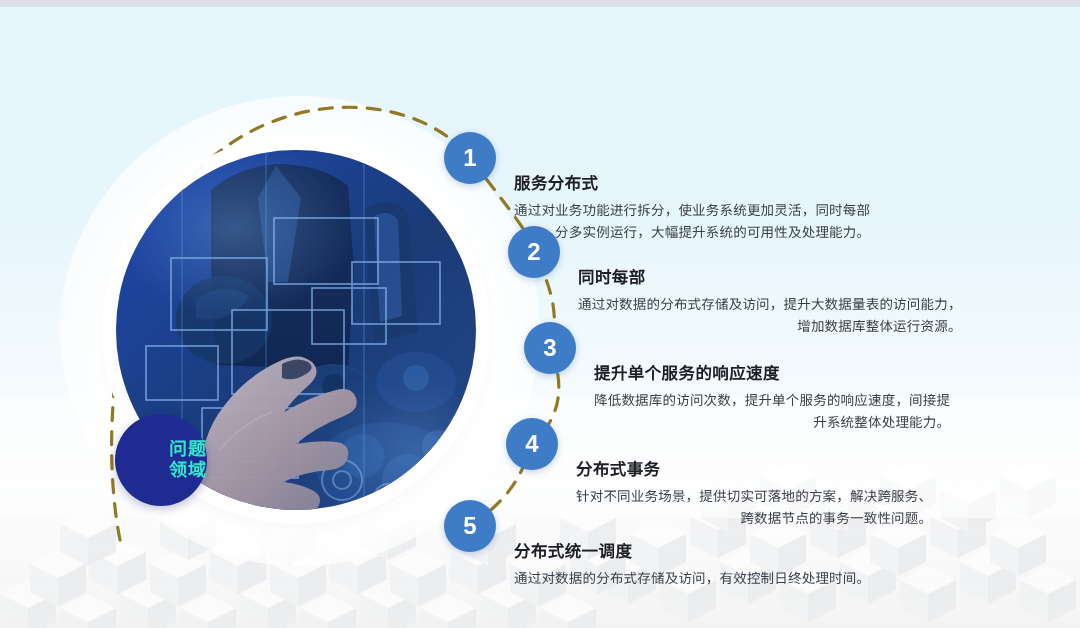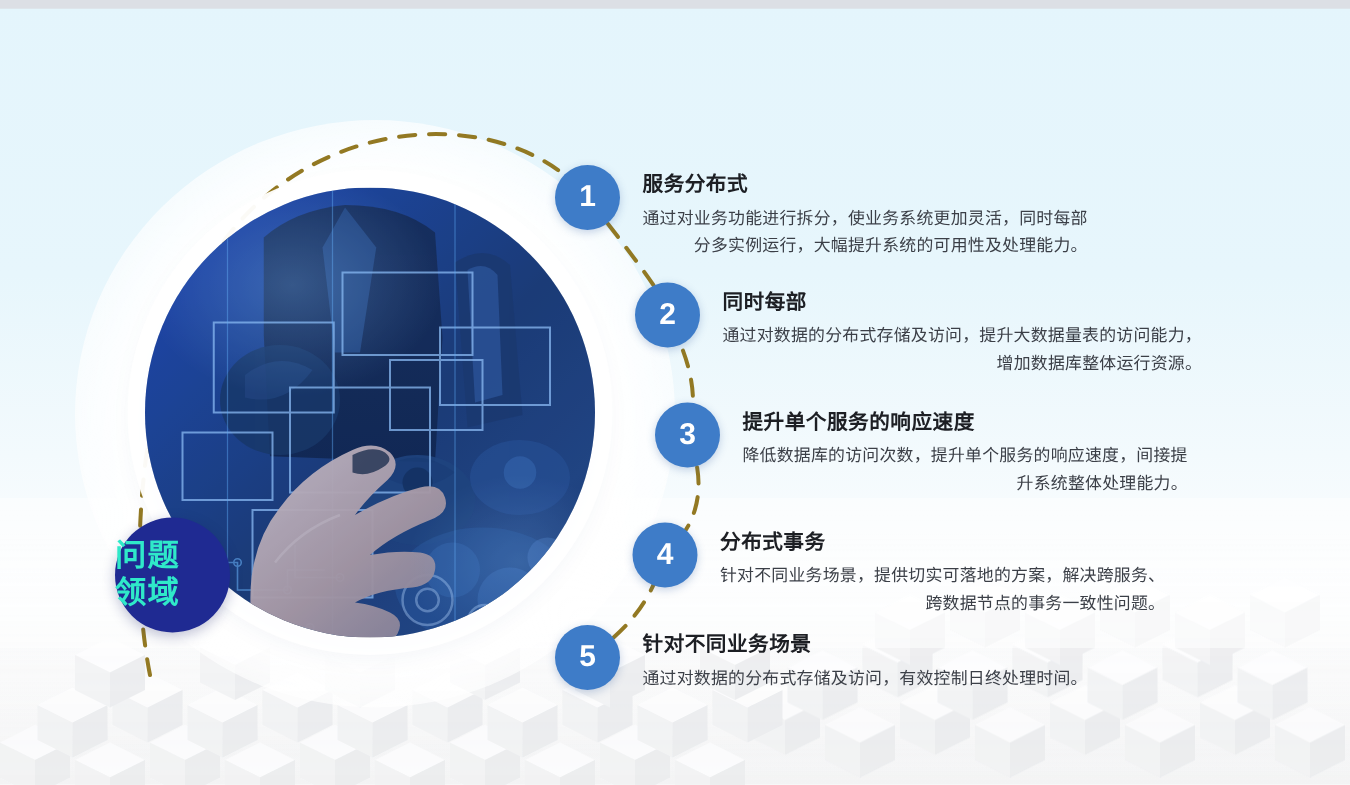--- a/index.html
+++ b/index.html
@@ -42,37 +42,37 @@
   .arc{position:absolute;left:0;top:0;width:1080px;height:628px;pointer-events:none;}
   
   .photo-wrap{
     position:absolute;left:116px;top:150px;width:360px;height:360px;
     border-radius:50%;overflow:hidden;
     box-shadow:0 0 0 14px rgba(255,255,255,.96),0 6px 26px rgba(40,70,120,.13);
   }
   .photo{position:absolute;inset:0;}
   
   .pd-badge{
-    position:absolute;left:92px;top:414px;width:92px;height:92px;
+    position:absolute;left:115px;top:414px;width:92px;height:92px;
     border-radius:50%;background:#1f2a92;
-    display:flex;flex-direction:column;align-items:flex-start;justify-content:center;
-    color:#2fe9c9;font-size:25px;font-weight:bold;line-height:1.18;
+    display:flex;flex-direction:column;align-items:flex-end;justify-content:center;
+    color:#2fe9c9;font-size:18px;font-weight:bold;line-height:1.18;
     letter-spacing:1px;
     box-shadow:0 3px 10px rgba(20,30,100,.28);
   }
   
   .item{position:absolute;display:flex;align-items:flex-start;}
   .num{
     flex:0 0 auto;width:52px;height:52px;border-radius:50%;
     background:#3e7cc8;
     display:flex;align-items:center;justify-content:center;
     color:#ffffff;font-size:24px;font-weight:bold;
     box-shadow:0 2px 7px rgba(35,80,150,.25);
   }
-  .txt{margin-left:18px;padding-top:2px;}
+  .txt{margin-left:18px;padding-top:2px;margin-top:36px;}
   .h{
     font-size:16.5px;font-weight:bold;color:#1d1f24;
     margin:0 0 6px 0;letter-spacing:.4px;white-space:nowrap;
   }
   .p{
     font-size:13.5px;color:#3b3f47;line-height:1.62;margin:0;
     letter-spacing:.2px;white-space:pre-line;text-align:right;
   }
   .i1{left:444px;top:132px;}
   .i2{left:508px;top:226px;}
@@ -309,18 +309,18 @@
     <div class="txt">
       <p class="h">分布式事务</p>
       <p class="p">针对不同业务场景，提供切实可落地的方案，解决跨服务、
 跨数据节点的事务一致性问题。</p>
     </div>
   </div>
 
   <div class="item i5">
     <div class="num">5</div>
     <div class="txt">
-      <p class="h">针对不同业务场景</p>
+      <p class="h">分布式统一调度</p>
       <p class="p">通过对数据的分布式存储及访问，有效控制日终处理时间。</p>
     </div>
   </div>
 
 </div>
 
 </body></html>

